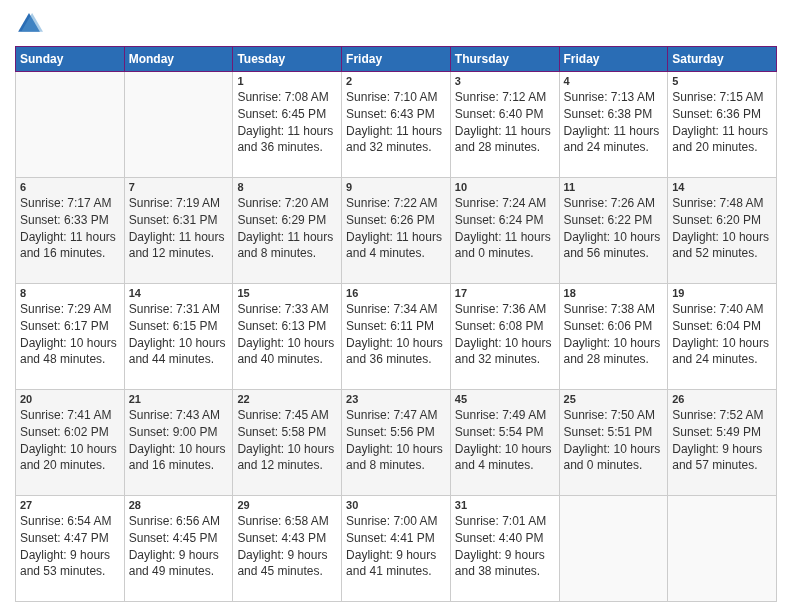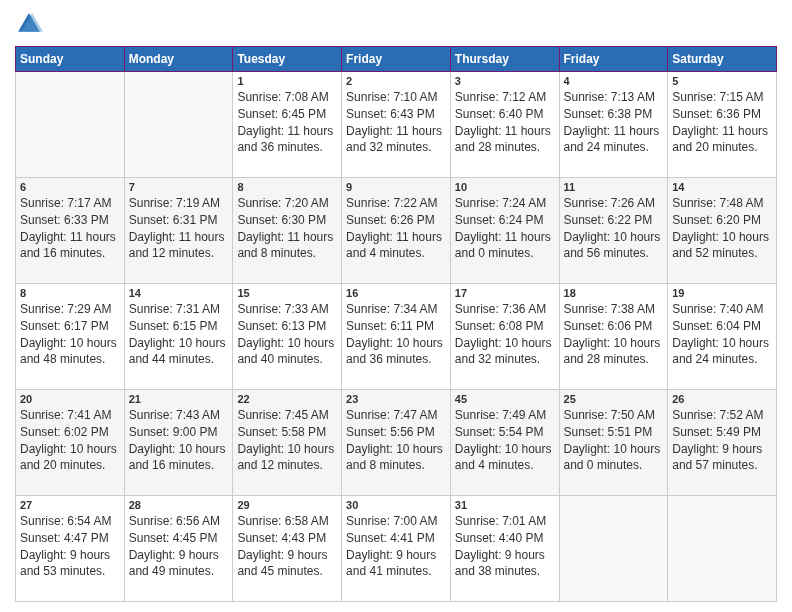--- a/index.html
+++ b/index.html
@@ -188,21 +188,21 @@
           <td>
             <span class="day-num">7</span>
             <div class="day-content">Sunrise: 7:19 AM
 Sunset: 6:31 PM
 Daylight: 11 hours
 and 12 minutes.</div>
           </td>
           <td>
             <span class="day-num">8</span>
             <div class="day-content">Sunrise: 7:20 AM
-Sunset: 6:30 PM
+Sunset: 6:29 PM
 Daylight: 11 hours
 and 8 minutes.</div>
           </td>
           <td>
             <span class="day-num">9</span>
             <div class="day-content">Sunrise: 7:22 AM
 Sunset: 6:26 PM
 Daylight: 11 hours
 and 4 minutes.</div>
           </td>

